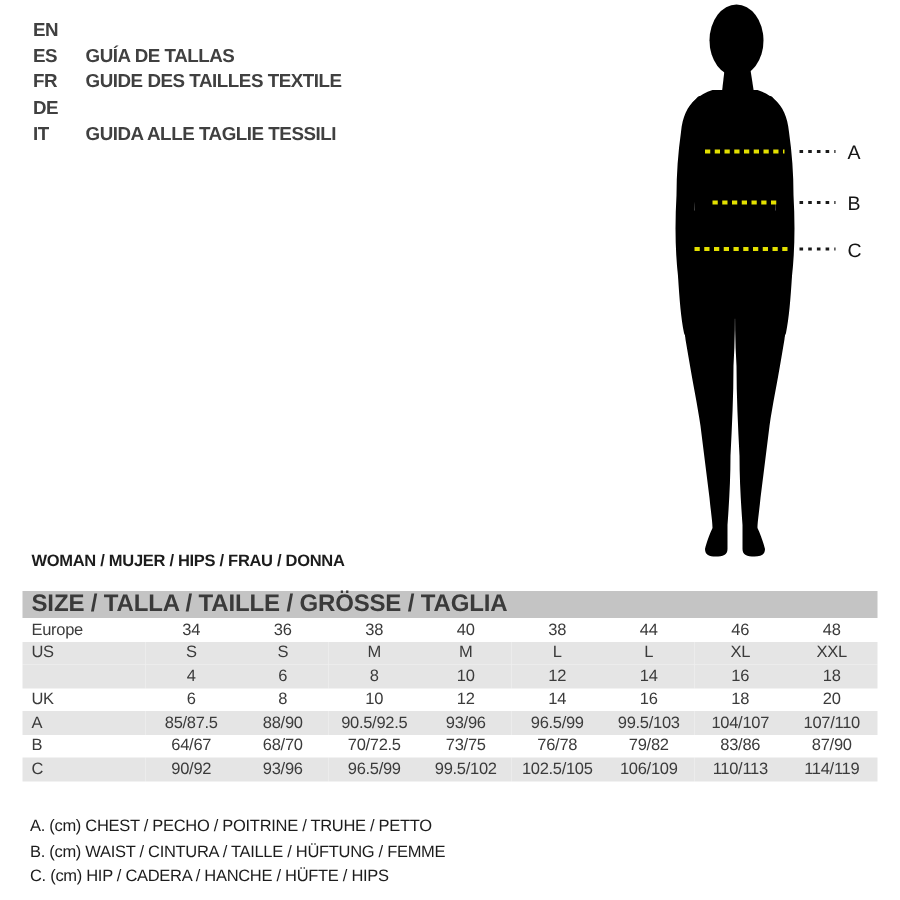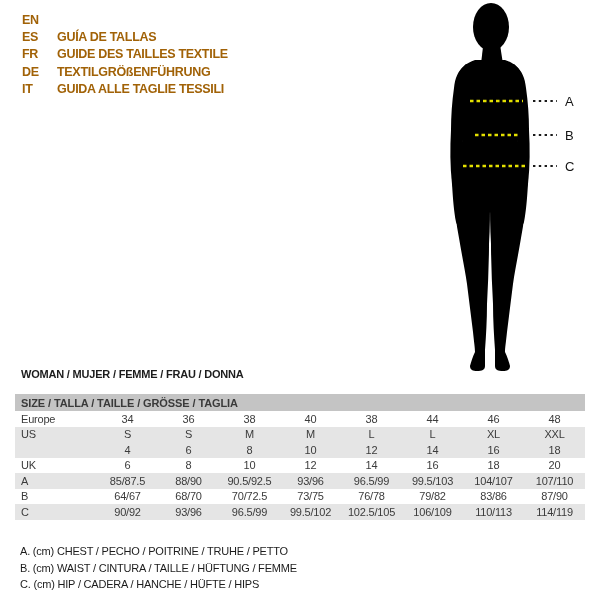--- a/index.html
+++ b/index.html
@@ -7,38 +7,38 @@
     width:600px; height:600px; background:#ffffff;
     font-family:"Liberation Sans", sans-serif;
     -webkit-font-smoothing:antialiased;
   }
   .page { position:relative; width:600px; height:600px; overflow:hidden; background:#fff; }
 
   
   .lang-block { position:absolute; left:22px; top:11px; }
   .lang-row { display:flex; height:17.4px; align-items:center; }
   .lang-code, .lang-label {
-    font-size:12.5px; font-weight:bold; color:#a16207; letter-spacing:-0.3px; white-space:nowrap;
+    font-size:12.5px; font-weight:bold; color:#404040; letter-spacing:-0.3px; white-space:nowrap;
   }
   .lang-code { width:35px; flex:0 0 35px; }
 
   
   .figure-svg { position:absolute; left:433px; top:2px; }
   .marker-label { font-size:13px; font-weight:500; fill:#141414; font-family:"Liberation Sans",sans-serif; }
 
   
   .section-title {
     position:absolute; left:21px; top:368px;
     font-size:11px; font-weight:bold; color:#1c1c1c; letter-spacing:-0.2px; white-space:nowrap;
   }
 
   
   .size-table { position:absolute; left:15px; top:394px; border-collapse:collapse; table-layout:fixed; }
   .size-table th.size-header {
-    background:#c4c4c4; text-align:left; font-size:11px; font-weight:bold; color:#3a3a3a;
+    background:#c4c4c4; text-align:left; font-size:16px; font-weight:bold; color:#3a3a3a;
     height:17px; padding:0 0 0 6px; letter-spacing:-0.1px;
   }
   .size-table td {
     font-size:11px; color:#3b3b3b; height:15.5px; text-align:center; padding:0;
     white-space:nowrap; letter-spacing:-0.2px;
   }
   .size-table td.row-label { text-align:left; padding-left:6px; }
   .size-table tr.shaded { background:#e5e5e5; }
 
   
@@ -60,21 +60,20 @@
       <div class="lang-row">
         <span class="lang-code">ES</span>
         <span class="lang-label">GUÍA DE TALLAS</span>
       </div>
       <div class="lang-row">
         <span class="lang-code">FR</span>
         <span class="lang-label">GUIDE DES TAILLES TEXTILE</span>
       </div>
       <div class="lang-row">
         <span class="lang-code">DE</span>
-        <span class="lang-label">TEXTILGRÖßENFÜHRUNG</span>
       </div>
       <div class="lang-row">
         <span class="lang-code">IT</span>
         <span class="lang-label">GUIDA ALLE TAGLIE TESSILI</span>
       </div>
     </div>
 
   <svg class="figure-svg" width="160" height="372" viewBox="0 0 160 372" xmlns="http://www.w3.org/2000/svg">
     <g>
       <ellipse cx="58" cy="25" rx="18" ry="24" fill="#000000"></ellipse>
@@ -107,21 +106,21 @@
 
     <line x1="100" y1="99" x2="124" y2="99" stroke="#1a1a1a" stroke-width="2" stroke-dasharray="2.4 3.4"></line>
     <line x1="100" y1="133" x2="124" y2="133" stroke="#1a1a1a" stroke-width="2" stroke-dasharray="2.4 3.4"></line>
     <line x1="100" y1="164" x2="124" y2="164" stroke="#1a1a1a" stroke-width="2" stroke-dasharray="2.4 3.4"></line>
 
     <text class="marker-label" x="132" y="104">A</text>
     <text class="marker-label" x="132" y="138">B</text>
     <text class="marker-label" x="132" y="169">C</text>
   </svg>
 
-  <div class="section-title">WOMAN / MUJER / FEMME / FRAU / DONNA</div>
+  <div class="section-title">WOMAN / MUJER / HIPS / FRAU / DONNA</div>
 
   <table class="size-table">
     <colgroup>
       <col style="width:82px">
       <col style="width:61px">
         <col style="width:61px">
         <col style="width:61px">
         <col style="width:61px">
       <col style="width:61px">
         <col style="width:61px">

